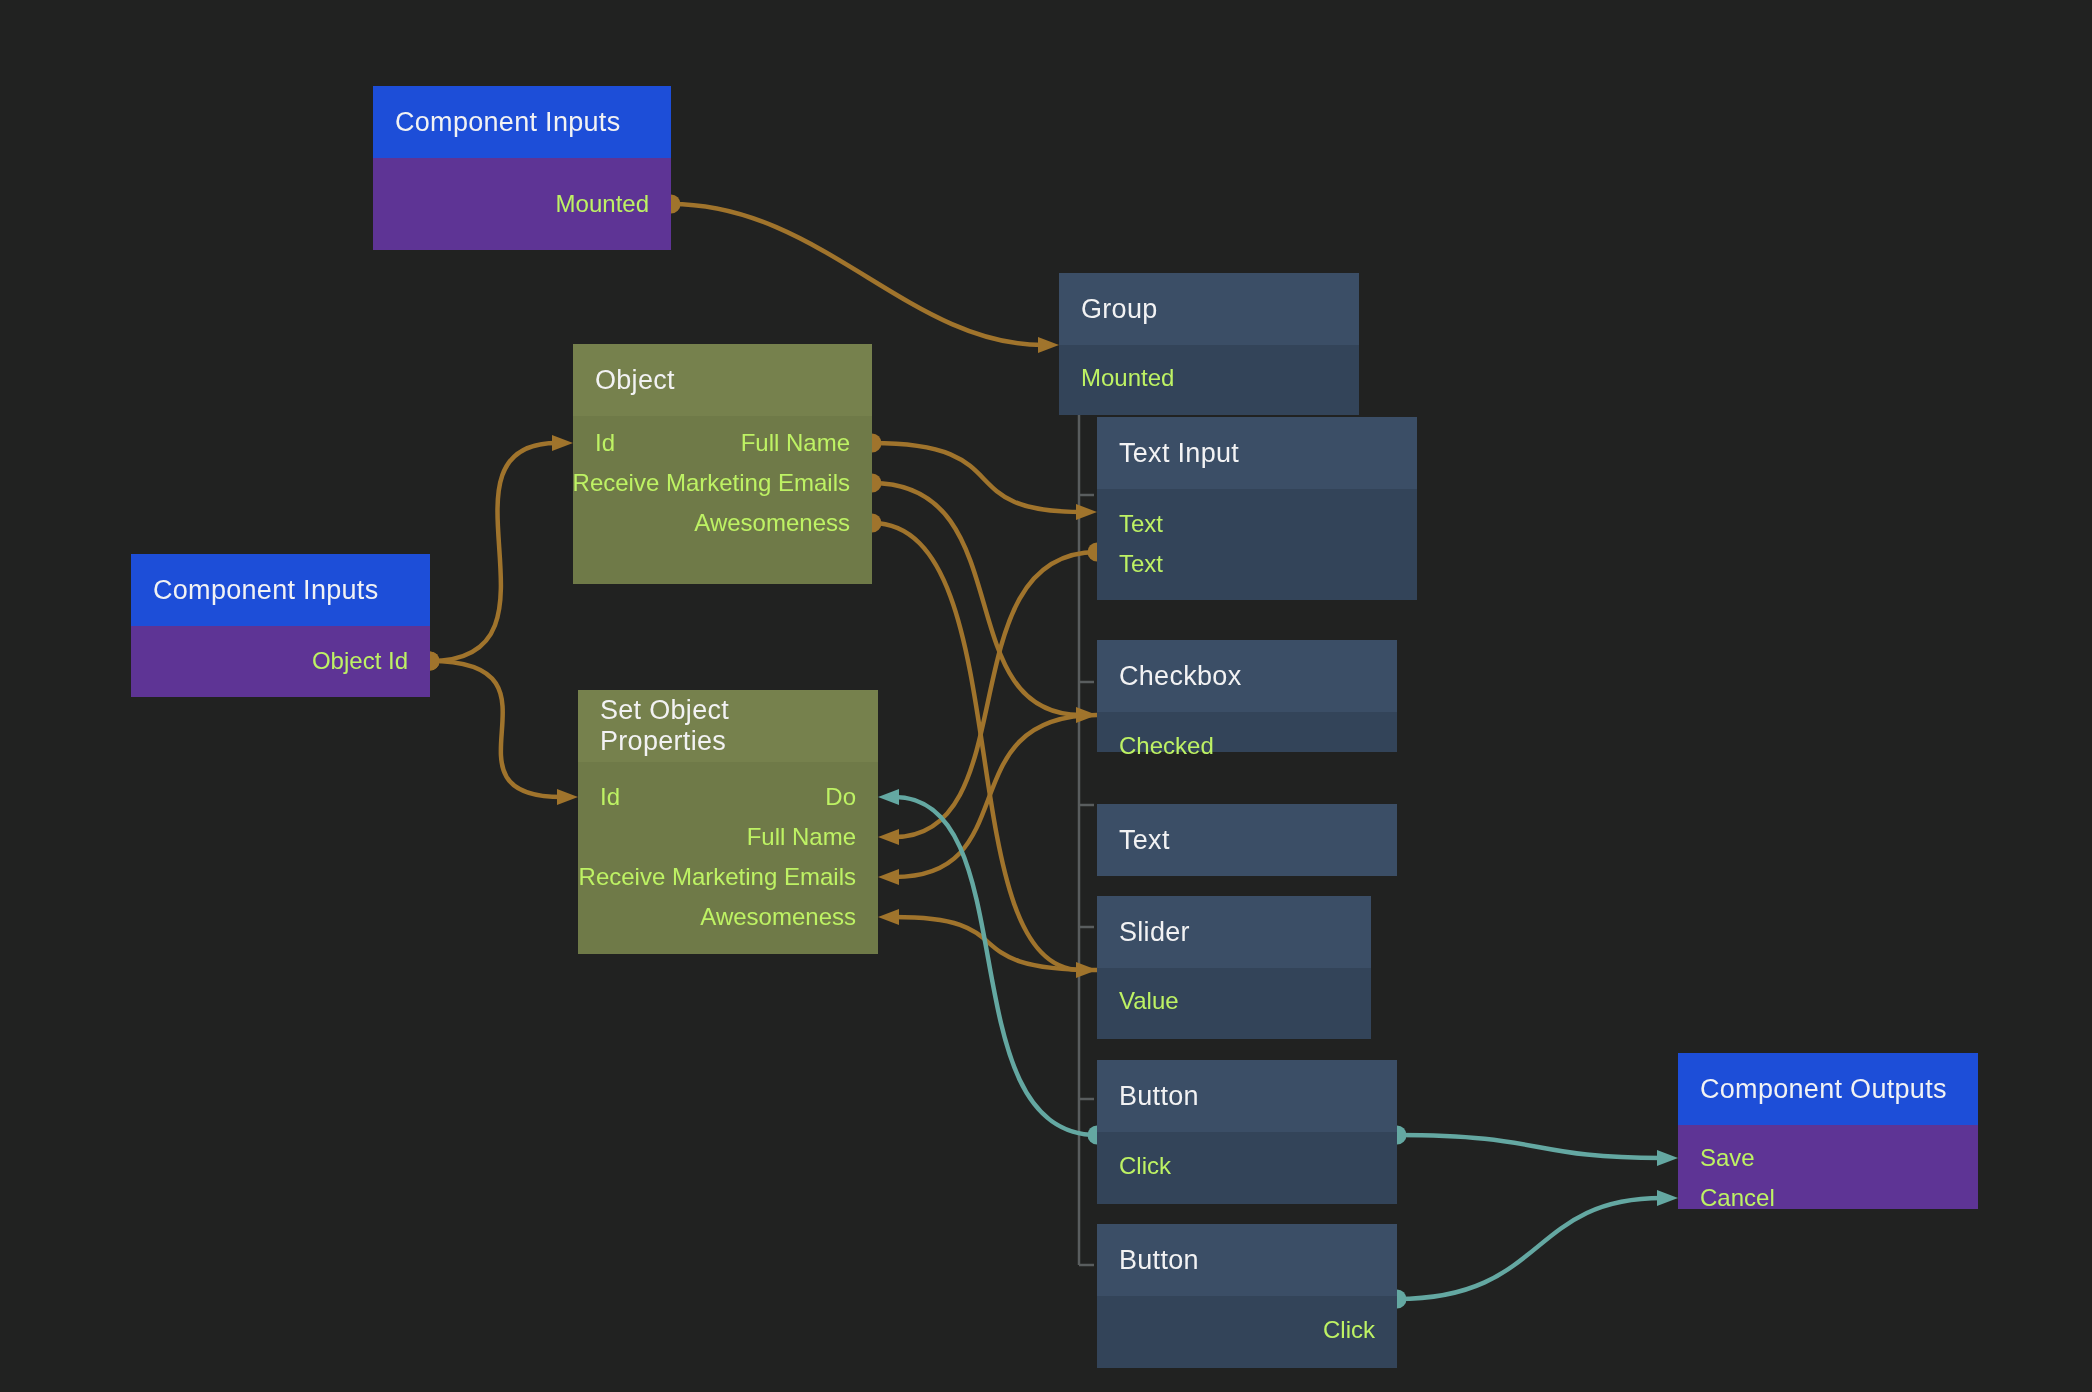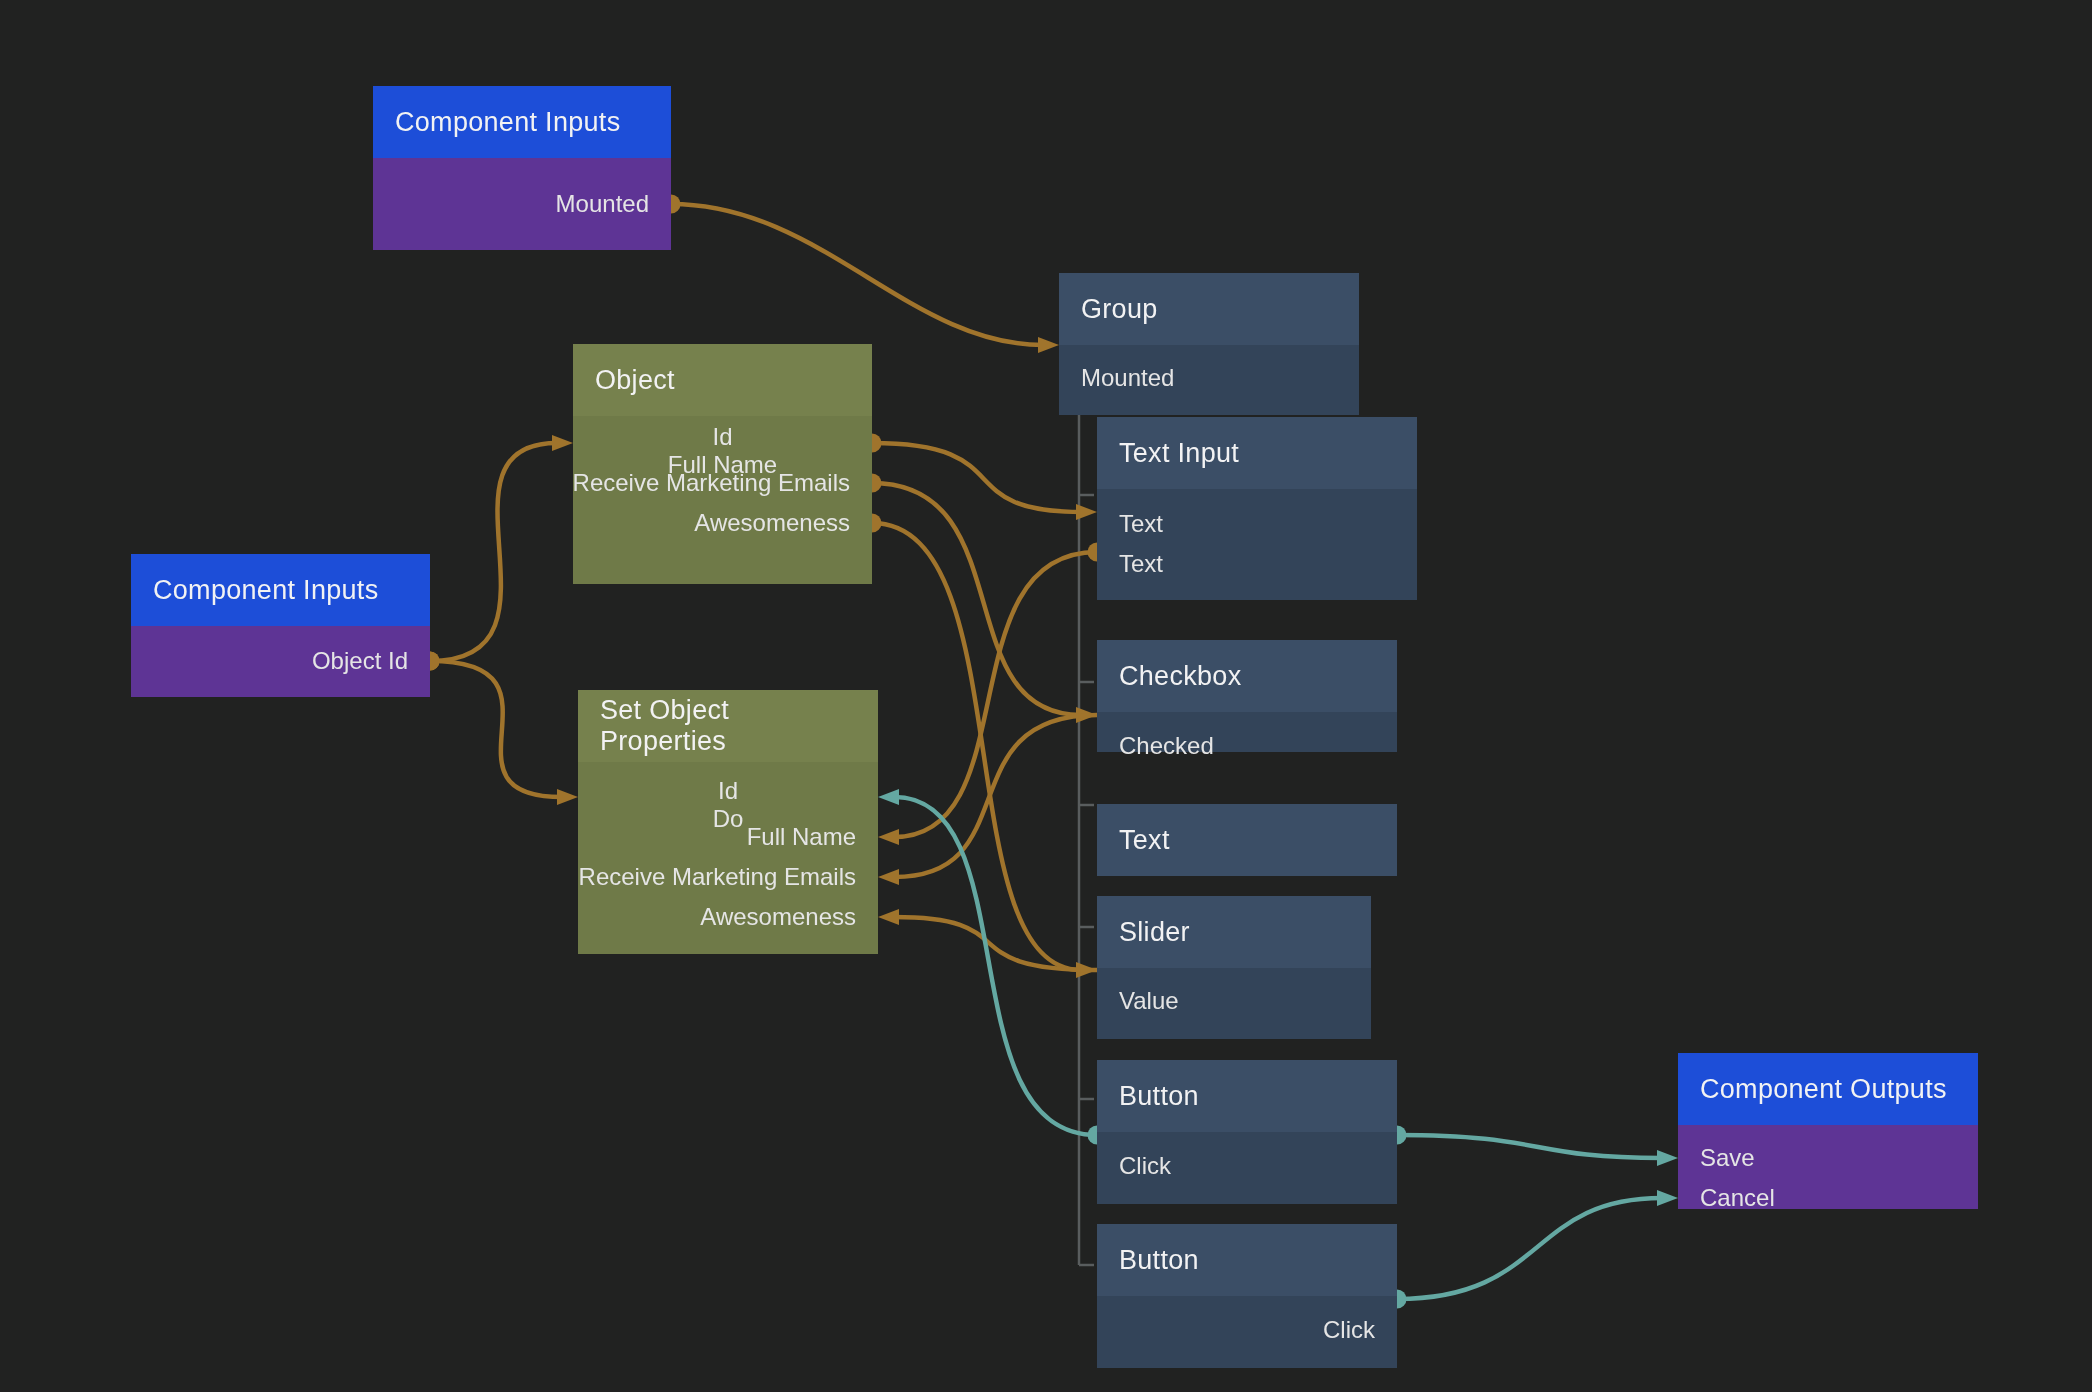--- a/index.html
+++ b/index.html
@@ -3,23 +3,23 @@
 <meta charset="utf-8">
 <style>
   html,body{margin:0;padding:0;background:#212221;}
   .canvas{position:relative;width:2092px;height:1392px;background:#212221;overflow:hidden;
           font-family:"Liberation Sans",sans-serif;}
   svg.wires{position:absolute;left:0;top:0;z-index:1;}
   .node{position:absolute;z-index:2;color:#e6e6e8;}
   .node .hd{height:72px;display:flex;align-items:center;padding:0 22px;
             font-size:27px;color:#f2f2f3;letter-spacing:.3px;}
   .node .bd{}
-  .row{height:40px;display:flex;align-items:center;padding:0 22px;font-size:24px;color:#e5e5e5;}
+  .row{height:40px;display:flex;align-items:center;padding:0 22px;font-size:24px;color:#bef264;}
   .row.right{justify-content:flex-end;}
-  .row.split{justify-content:space-between;flex-direction:column;}
+  .row.split{justify-content:space-between;}
   .node.purple{background:#5e3495;}
   .node.purple .hd{background:#1d4ed8;}
   .node.olive{background:#6f7a48;}
   .node.olive .hd{background:#76814d;}
   .node.blue{background:#334459;margin-top:31px;}
   .node.blue .hd{background:#3b4e66;}
   .plabel{white-space:nowrap;}
 </style>
 </head>
 <body>

